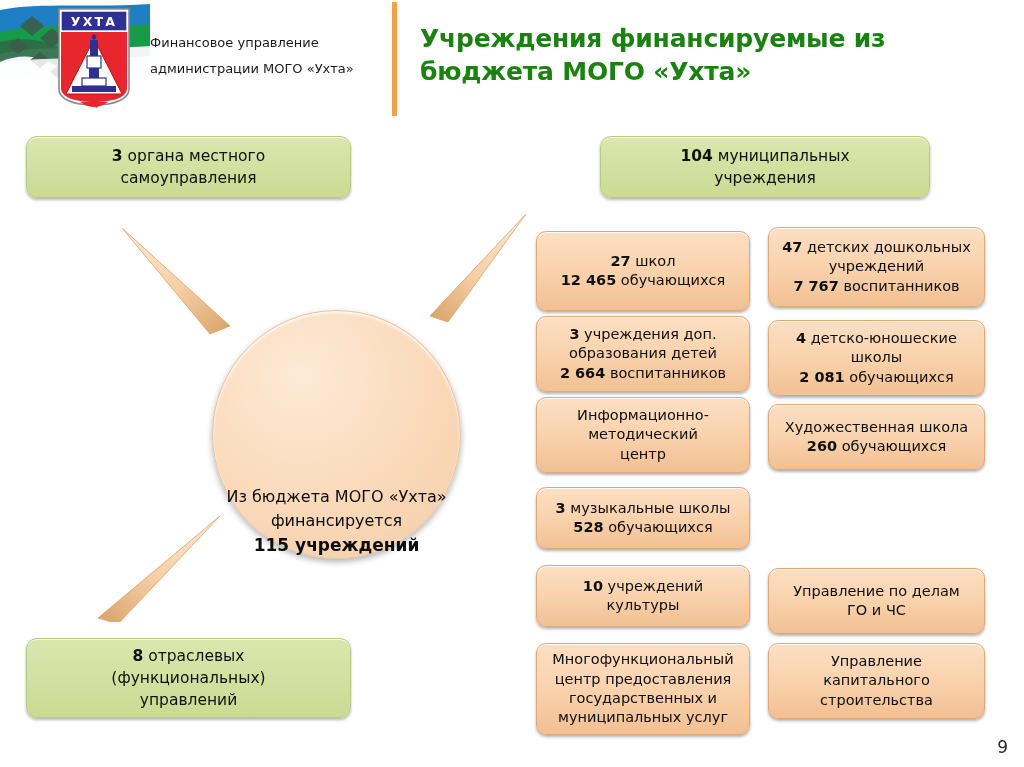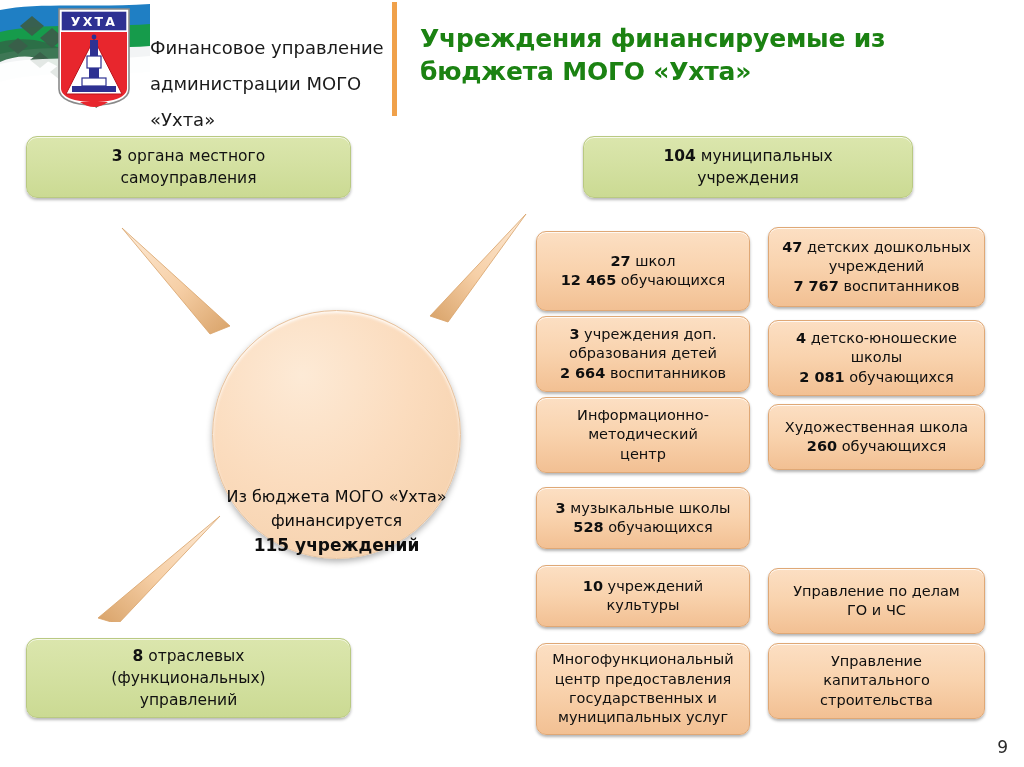--- a/index.html
+++ b/index.html
@@ -14,21 +14,21 @@
 
   
   .header{position:absolute;left:0;top:0;width:1024px;height:118px;}
 
   .logo-wrap{position:absolute;left:0;top:0;width:150px;height:116px;}
   .flag-ribbon{position:absolute;left:0;top:2px;width:150px;height:112px;}
   .coat{position:absolute;left:56px;top:6px;width:76px;height:102px;}
 
   .org-title{
     position:absolute;left:150px;top:30px;width:240px;
-    font-size:18px;color:#1a1a1a;line-height:2.0;font-weight:400;
+    font-size:13px;color:#1a1a1a;line-height:2.0;font-weight:400;
   }
   .org-title span{display:block;}
 
   .hdr-divider{
     position:absolute;left:392px;top:2px;width:5px;height:114px;
     background:#f0a14a;
   }
 
   .slide-title{
     position:absolute;left:420px;top:22px;width:580px;
@@ -45,21 +45,21 @@
     border:1px solid #b9c982;
     box-shadow:0 2px 3px rgba(0,0,0,0.28), inset 0 1px 0 rgba(255,255,255,0.75);
     display:flex;align-items:center;justify-content:center;
     text-align:center;color:#111;
     font-size:15.5px;line-height:1.42;
     padding:4px 10px;box-sizing:border-box;
   }
   .gbox b{font-weight:bold;}
 
   #gbox-local    {left:26px; top:136px; width:325px; height:62px;}
-  #gbox-muni     {left:583px;top:136px; width:330px; height:62px;justify-content:center;}
+  #gbox-muni     {left:600px;top:136px; width:330px; height:62px;justify-content:center;}
   #gbox-branch   {left:26px; top:638px; width:325px; height:80px;}
 
   
   .circle{
     position:absolute;left:212px;top:310px;width:247px;height:247px;
     border-radius:50%;
     background:radial-gradient(circle at 36% 26%, #fdead6 0%, #fbdcbe 45%, #f3cda6 100%);
     border:1px solid #e6c3a0;
     box-shadow:0 3px 6px rgba(0,0,0,0.30), inset 0 2px 3px rgba(255,255,255,0.85);
     display:flex;align-items:flex-end;justify-content:center;

